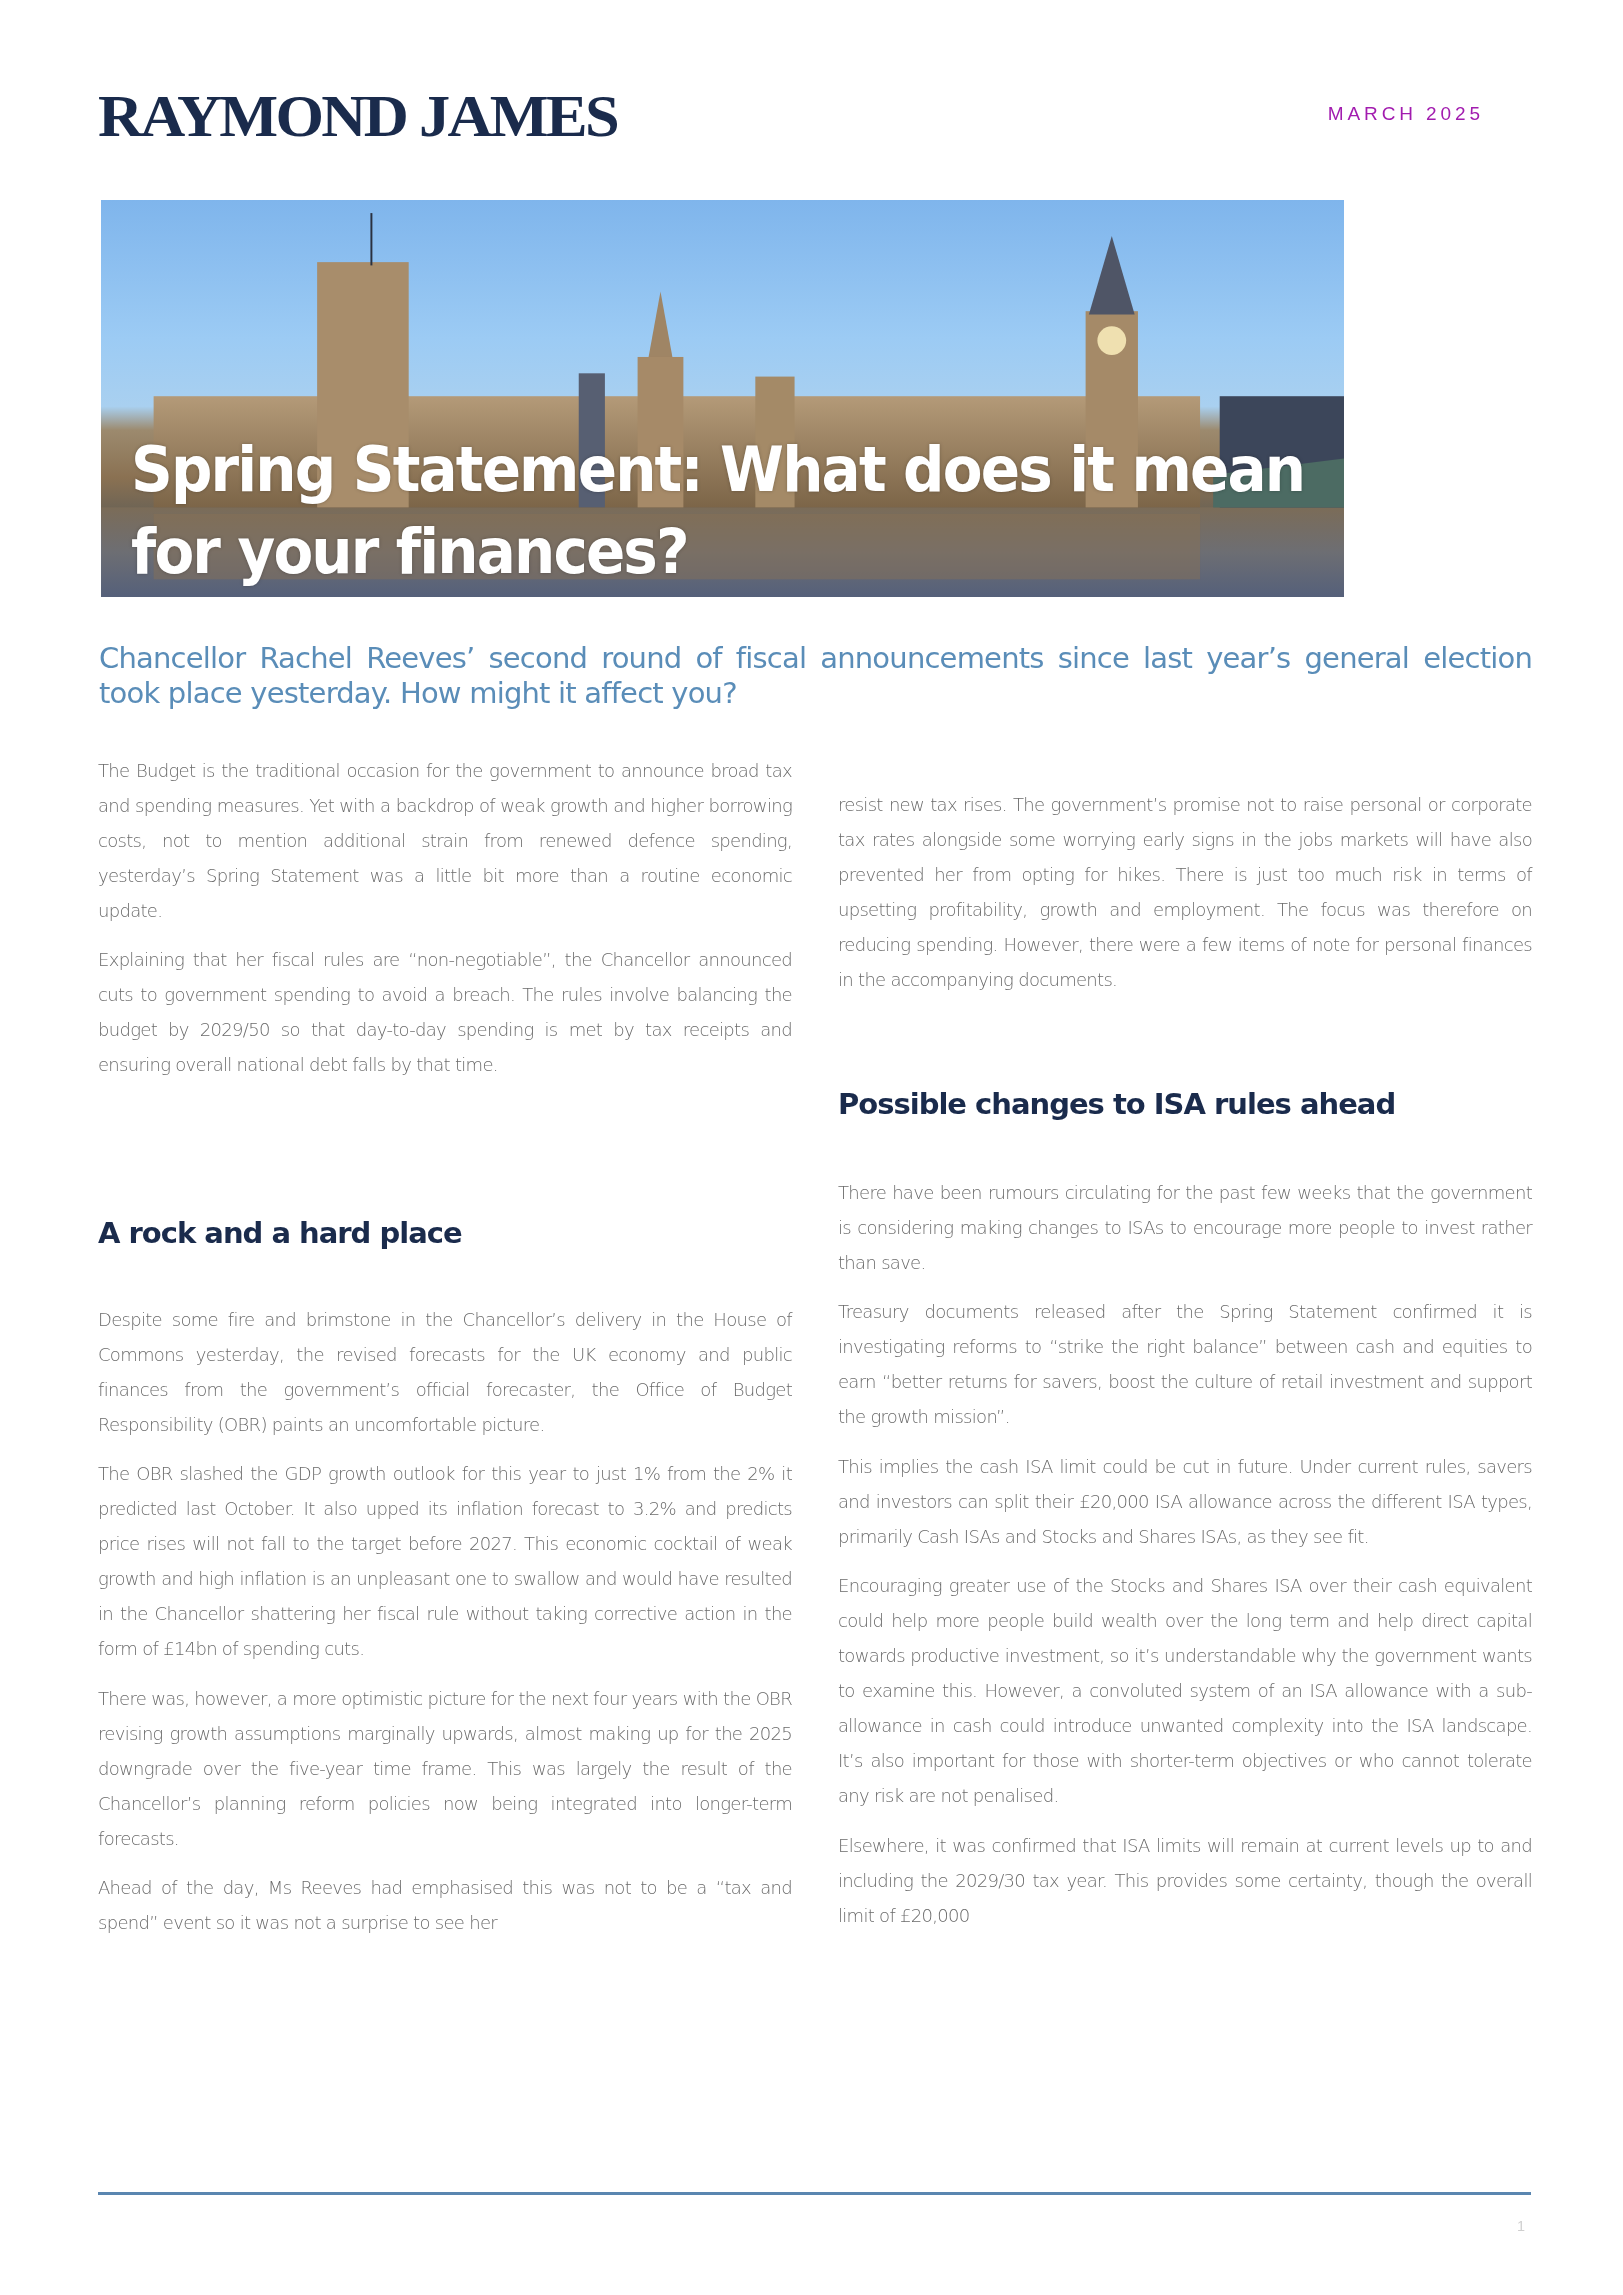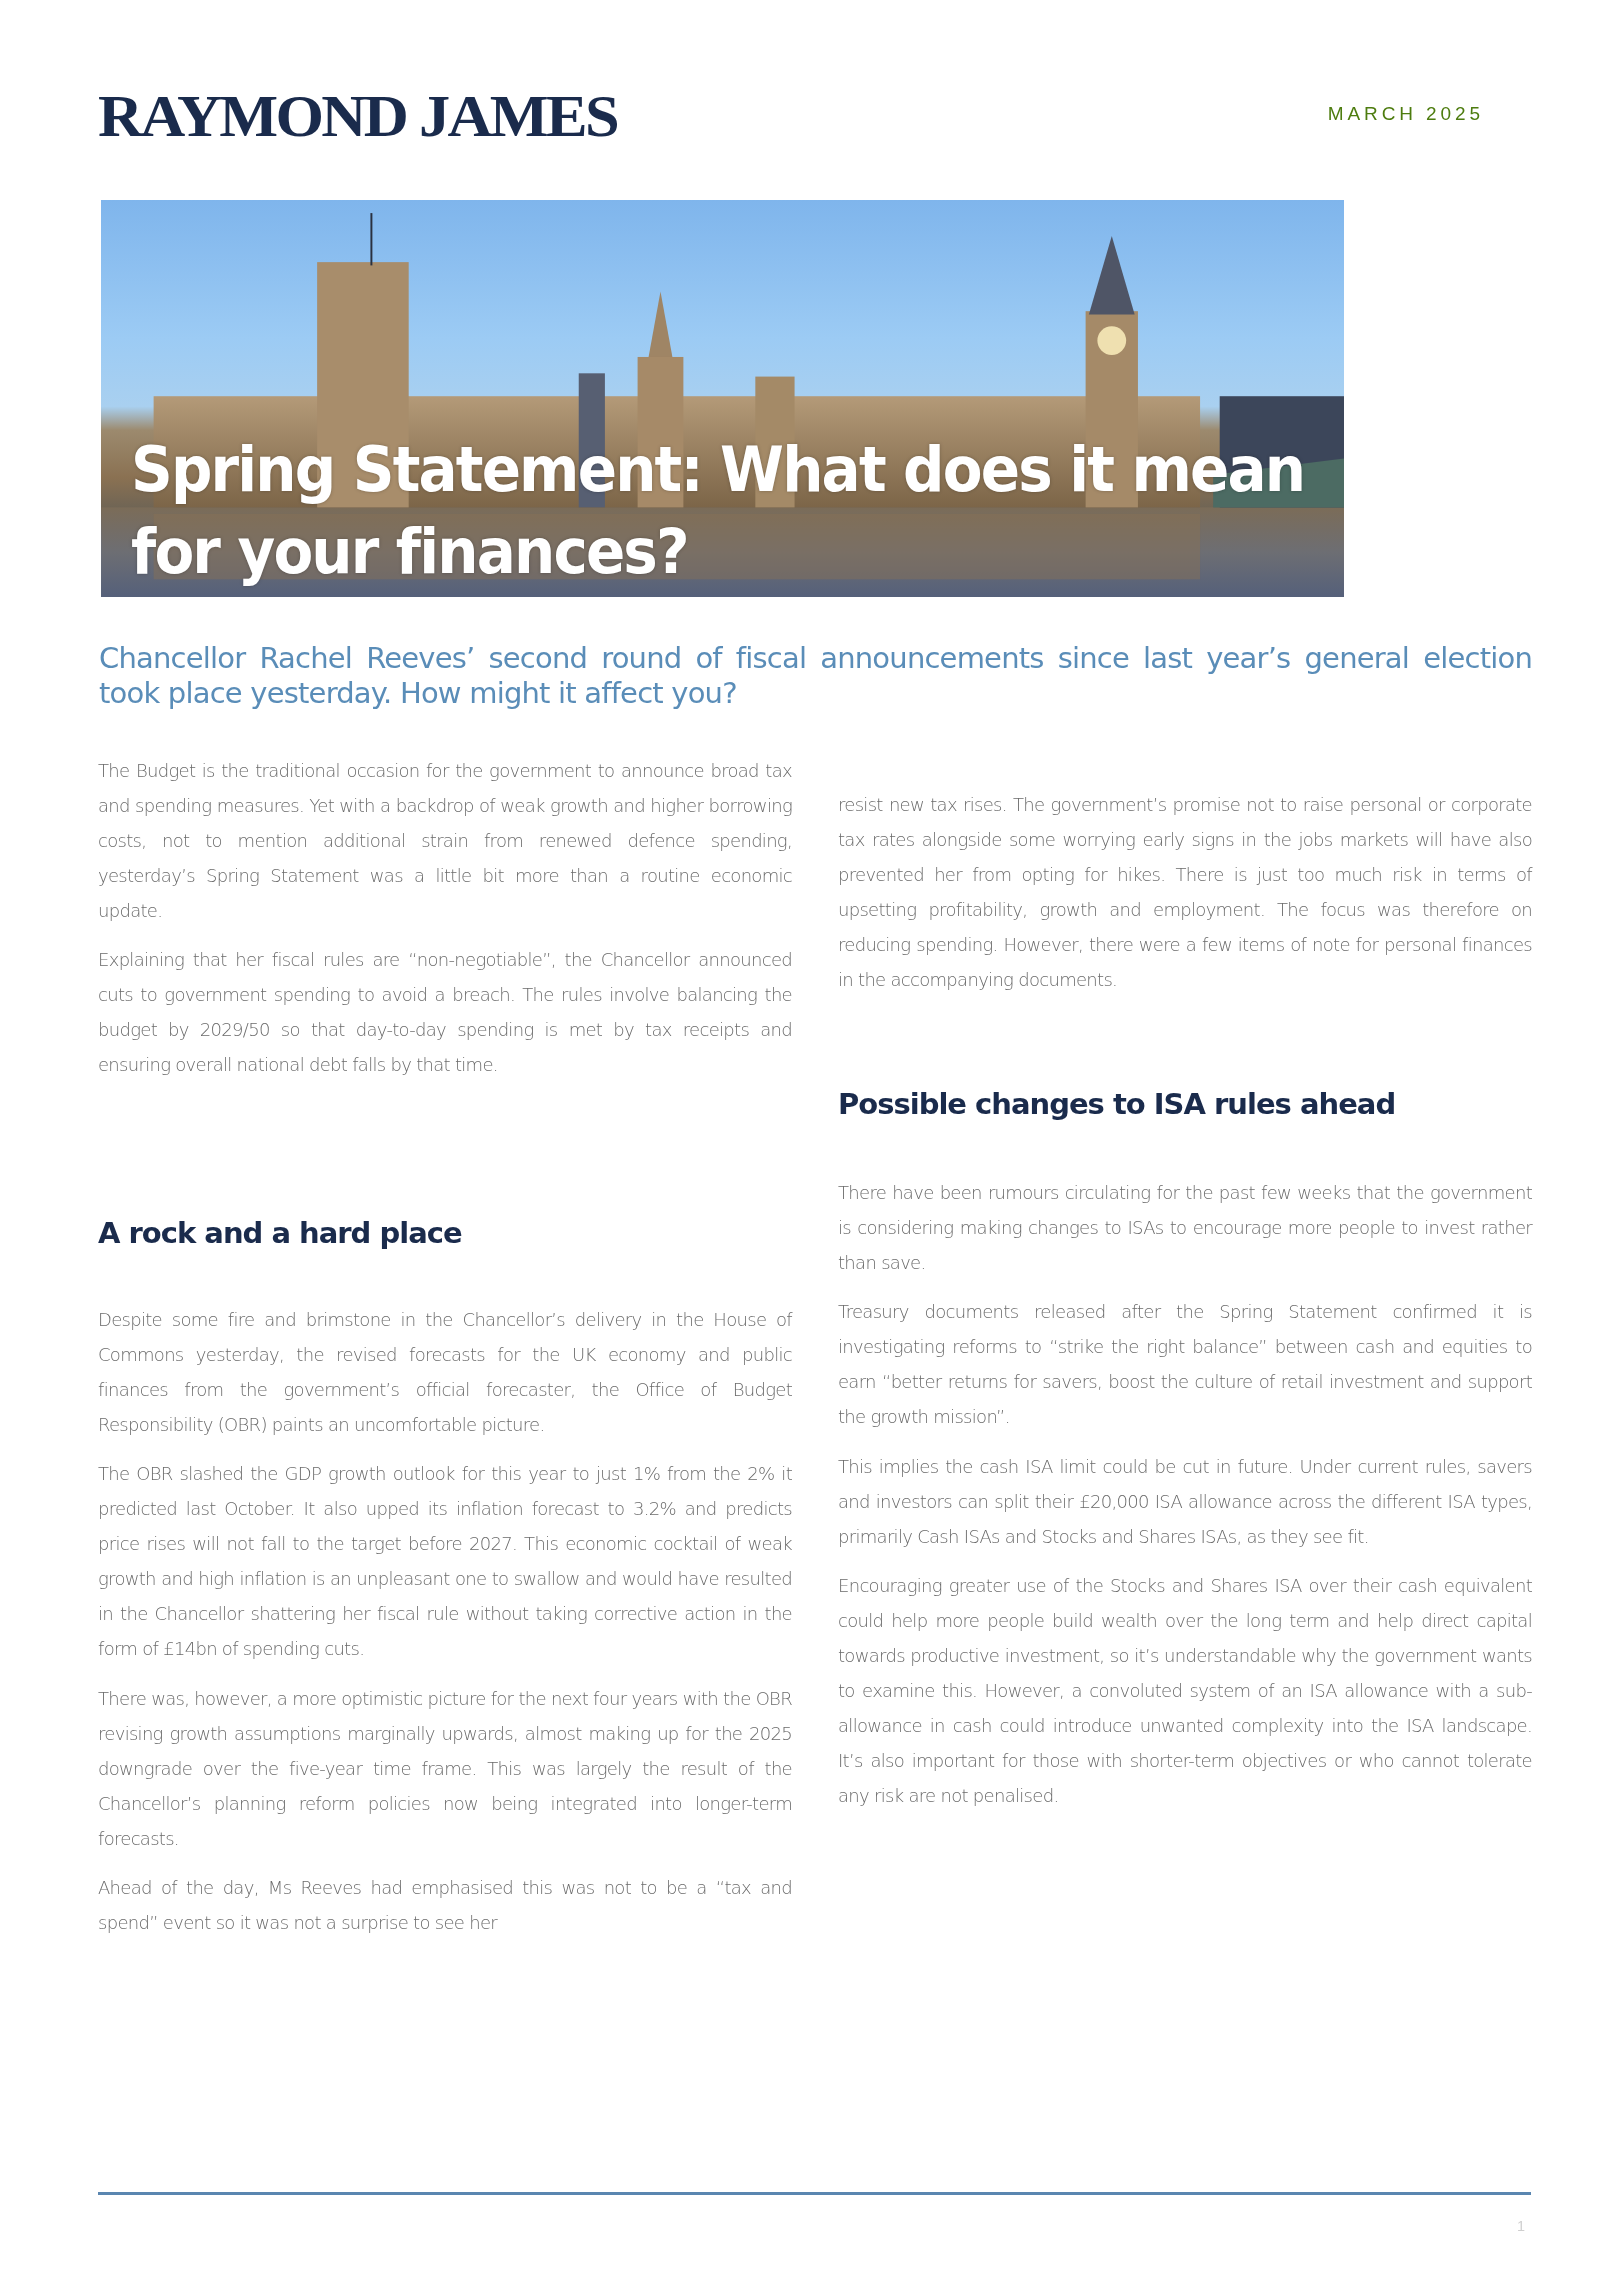--- a/index.html
+++ b/index.html
@@ -4,21 +4,21 @@
 <style>
   html, body { margin: 0; padding: 0; background: #ffffff; }
   body { width: 1623px; height: 2295px; position: relative; overflow: hidden;
          font-family: "Liberation Sans", "DejaVu Sans", sans-serif; }
 
   .logo { position: absolute; left: 98px; top: 86px; margin: 0;
           font-family: "Liberation Serif", "DejaVu Serif", serif; font-weight: 700;
           font-size: 60px; letter-spacing: -2.6px; color: #1a2b4c; line-height: 1;
           transform: scaleX(1.04); transform-origin: left; }
   .date { position: absolute; right: 139px; top: 103px; font-size: 19px;
-          letter-spacing: 3.9px; color: #4d7c0f; font-weight: 400; }
+          letter-spacing: 3.9px; color: #a21caf; font-weight: 400; }
 
   .hero { position: absolute; left: 101px; top: 200px; width: 1243px; height: 397px;
           overflow: hidden;
           background: linear-gradient(180deg, #7fb5ec 0%, #9ccbf4 35%, #a9d0f0 52%, #9c8a6e 58%, #8a7152 70%, #6e6455 78%, #6a7383 86%, #5c6676 100%); }
   .hero svg.bg { position: absolute; left: 0; top: 0; }
   .hero-title { position: absolute; left: 30px; top: 229px; width: 1309px; margin: 0;
                 font-family: "DejaVu Sans", sans-serif; font-weight: 700;
                 font-size: 63px; line-height: 82px; color: #ffffff;
                 letter-spacing: -2px; transform: scaleX(0.92); transform-origin: left;
                 text-shadow: 0 0 3.9px rgba(0,0,0,0.25); }
@@ -119,17 +119,18 @@
 
 <div class="col h-right">
   <h2>Possible changes to ISA rules ahead</h2>
 </div>
 
 <div class="col col-right col-right-b">
   <p>There have been rumours circulating for the past few weeks that the government is considering making changes to ISAs to encourage more people to invest rather than save.</p>
   <p>Treasury documents released after the Spring Statement confirmed it is investigating reforms to “strike the right balance” between cash and equities to earn “better returns for savers, boost the culture of retail investment and support the growth mission”.</p>
   <p>This implies the cash ISA limit could be cut in future. Under current rules, savers and investors can split their £20,000 ISA allowance across the different ISA types, primarily Cash ISAs and Stocks and Shares ISAs, as they see fit.</p>
   <p>Encouraging greater use of the Stocks and Shares ISA over their cash equivalent could help more people build wealth over the long term and help direct capital towards productive investment, so it’s understandable why the government wants to examine this. However, a convoluted system of an ISA allowance with a sub-allowance in cash could introduce unwanted complexity into the ISA landscape. It’s also important for those with shorter-term objectives or who cannot tolerate any risk are not penalised.</p>
+  <p>Elsewhere, it was confirmed that ISA limits will remain at current levels up to and including the 2029/30 tax year. This provides some certainty, though the overall limit of £20,000</p>
 </div>
 
 <div class="rule"></div>
 <div class="page-num">1</div>
 
 
 </body></html>

